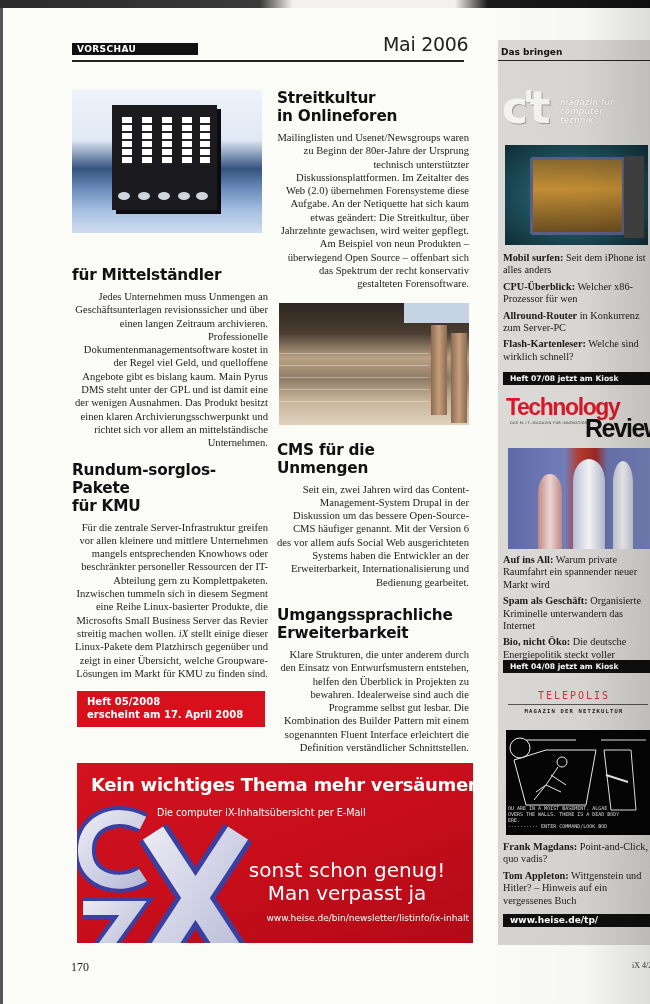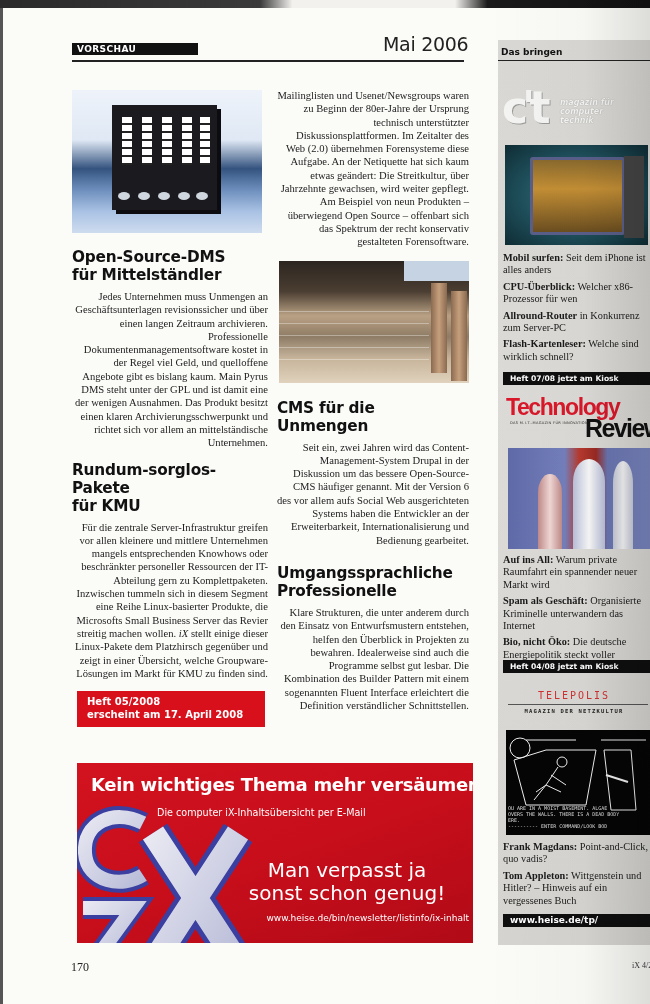--- a/index.html
+++ b/index.html
@@ -211,21 +211,21 @@
       <div class="dms-plug" style="left:6px"></div>
       <div class="dms-plug" style="left:26px"></div>
       <div class="dms-plug" style="left:46px"></div>
       <div class="dms-plug" style="left:66px"></div>
       <div class="dms-plug" style="left:84px"></div>
     </div>
   </div>
 
   <article>
     <h2 class="art-title">
-      <span>Open-Source-DMS</span><br>
+      <br>
       <span>für Mittelständler</span>
     </h2>
     <p class="art-body">Jedes Unternehmen muss Unmengen an Geschäftsunterlagen revisionssicher und über einen langen Zeitraum archivieren. Professionelle Dokumentenmanagementsoftware kostet in der Regel viel Geld, und quelloffene Angebote gibt es bislang kaum. Main Pyrus DMS steht unter der GPL und ist damit eine der wenigen Ausnahmen. Das Produkt besitzt einen klaren Archivierungsschwerpunkt und richtet sich vor allem an mittelständische Unternehmen.</p>
   </article>
 
   <article style="margin-top:11px">
     <h2 class="art-title">
       <span>Rundum-sorglos-Pakete</span><br>
       <span>für KMU</span>
     </h2>
@@ -233,20 +233,24 @@
   </article>
 </div>
 
 <div class="heft-box">
   <div>Heft 05/2008</div>
   <div>erscheint am 17. April 2008</div>
 </div>
 
 <div class="col col-mid">
   <article>
+    <h2 class="art-title">
+      <span>Streitkultur</span><br>
+      <span>in Onlineforen</span>
+    </h2>
     <p class="art-body">Mailinglisten und Usenet/Newsgroups waren zu Beginn der 80er-Jahre der Ursprung technisch unterstützter Diskussionsplattformen. Im Zeitalter des Web (2.0) übernehmen Forensysteme diese Aufgabe. An der Netiquette hat sich kaum etwas geändert: Die Streitkultur, über Jahrzehnte gewachsen, wird weiter gepflegt. Am Beispiel von neun Produkten – überwiegend Open Source – offenbart sich das Spektrum der recht konservativ gestalteten Forensoftware.</p>
   </article>
 
   <div class="img-box img-ruins">
     <div class="ruins-sky"></div>
     <div class="ruins-step" style="top:50px"></div>
     <div class="ruins-step" style="top:62px"></div>
     <div class="ruins-step" style="top:74px"></div>
     <div class="ruins-step" style="top:86px"></div>
     <div class="ruins-step" style="top:98px"></div>
@@ -255,21 +259,21 @@
   </div>
 
   <article>
     <h2 class="art-title">CMS für die Unmengen</h2>
     <p class="art-body">Seit ein, zwei Jahren wird das Content-Management-System Drupal in der Diskussion um das bessere Open-Source-CMS häufiger genannt. Mit der Version 6 des vor allem aufs Social Web ausgerichteten Systems haben die Entwickler an der Erweiterbarkeit, Internationalisierung und Bedienung gearbeitet.</p>
   </article>
 
   <article style="margin-top:17px">
     <h2 class="art-title">
       <span>Umgangssprachliche</span><br>
-      <span>Professionelle</span>
+      <span>Erweiterbarkeit</span>
     </h2>
     <p class="art-body">Klare Strukturen, die unter anderem durch den Einsatz von Entwurfsmustern entstehen, helfen den Überblick in Projekten zu bewahren. Idealerweise sind auch die Programme selbst gut lesbar. Die Kombination des Builder Pattern mit einem sogenannten Fluent Interface erleichtert die Definition verständlicher Schnittstellen.</p>
   </article>
 </div>
 
 <div class="ad">
   <svg class="ad-logo" viewBox="0 0 180 150">
     <defs>
       <linearGradient id="ixg" x1="0" y1="0" x2="1" y2="1">
         <stop offset="0" stop-color="#e8e8f2"></stop>
@@ -279,22 +283,22 @@
     <path d="M70 20 C40 5, 10 20, 12 50 C14 80, 50 85, 70 72" fill="none" stroke="#3a3fa0" stroke-width="22"></path>
     <path d="M70 20 C40 5, 10 20, 12 50 C14 80, 50 85, 70 72" fill="none" stroke="url(#ixg)" stroke-width="14"></path>
     <path d="M80 30 L165 160 M165 30 L80 160" stroke="#3a3fa0" stroke-width="34"></path>
     <path d="M80 30 L165 160 M165 30 L80 160" stroke="url(#ixg)" stroke-width="24"></path>
     <path d="M10 105 L60 105 L20 160" fill="none" stroke="#3a3fa0" stroke-width="22"></path>
     <path d="M10 105 L60 105 L20 160" fill="none" stroke="url(#ixg)" stroke-width="14"></path>
   </svg>
   <div class="ad-headline">Kein wichtiges Thema mehr versäumen!</div>
   <div class="ad-sub">Die computer iX-Inhaltsübersicht per E-Mail</div>
   <div class="ad-slogan">
+    <div>sonst schon genug!</div>
     <div>Man verpasst ja</div>
-    <div>sonst schon genug!</div>
   </div>
   <div class="ad-url">www.heise.de/bin/newsletter/listinfo/ix-inhalt</div>
 </div>
 
 <div class="page-num">170</div>
 <div class="issue-ref">iX 4/2008</div>
 
 <div class="sidebar">
   <div class="sb-heading">Das bringen</div>
   <div class="sb-rule"></div>

